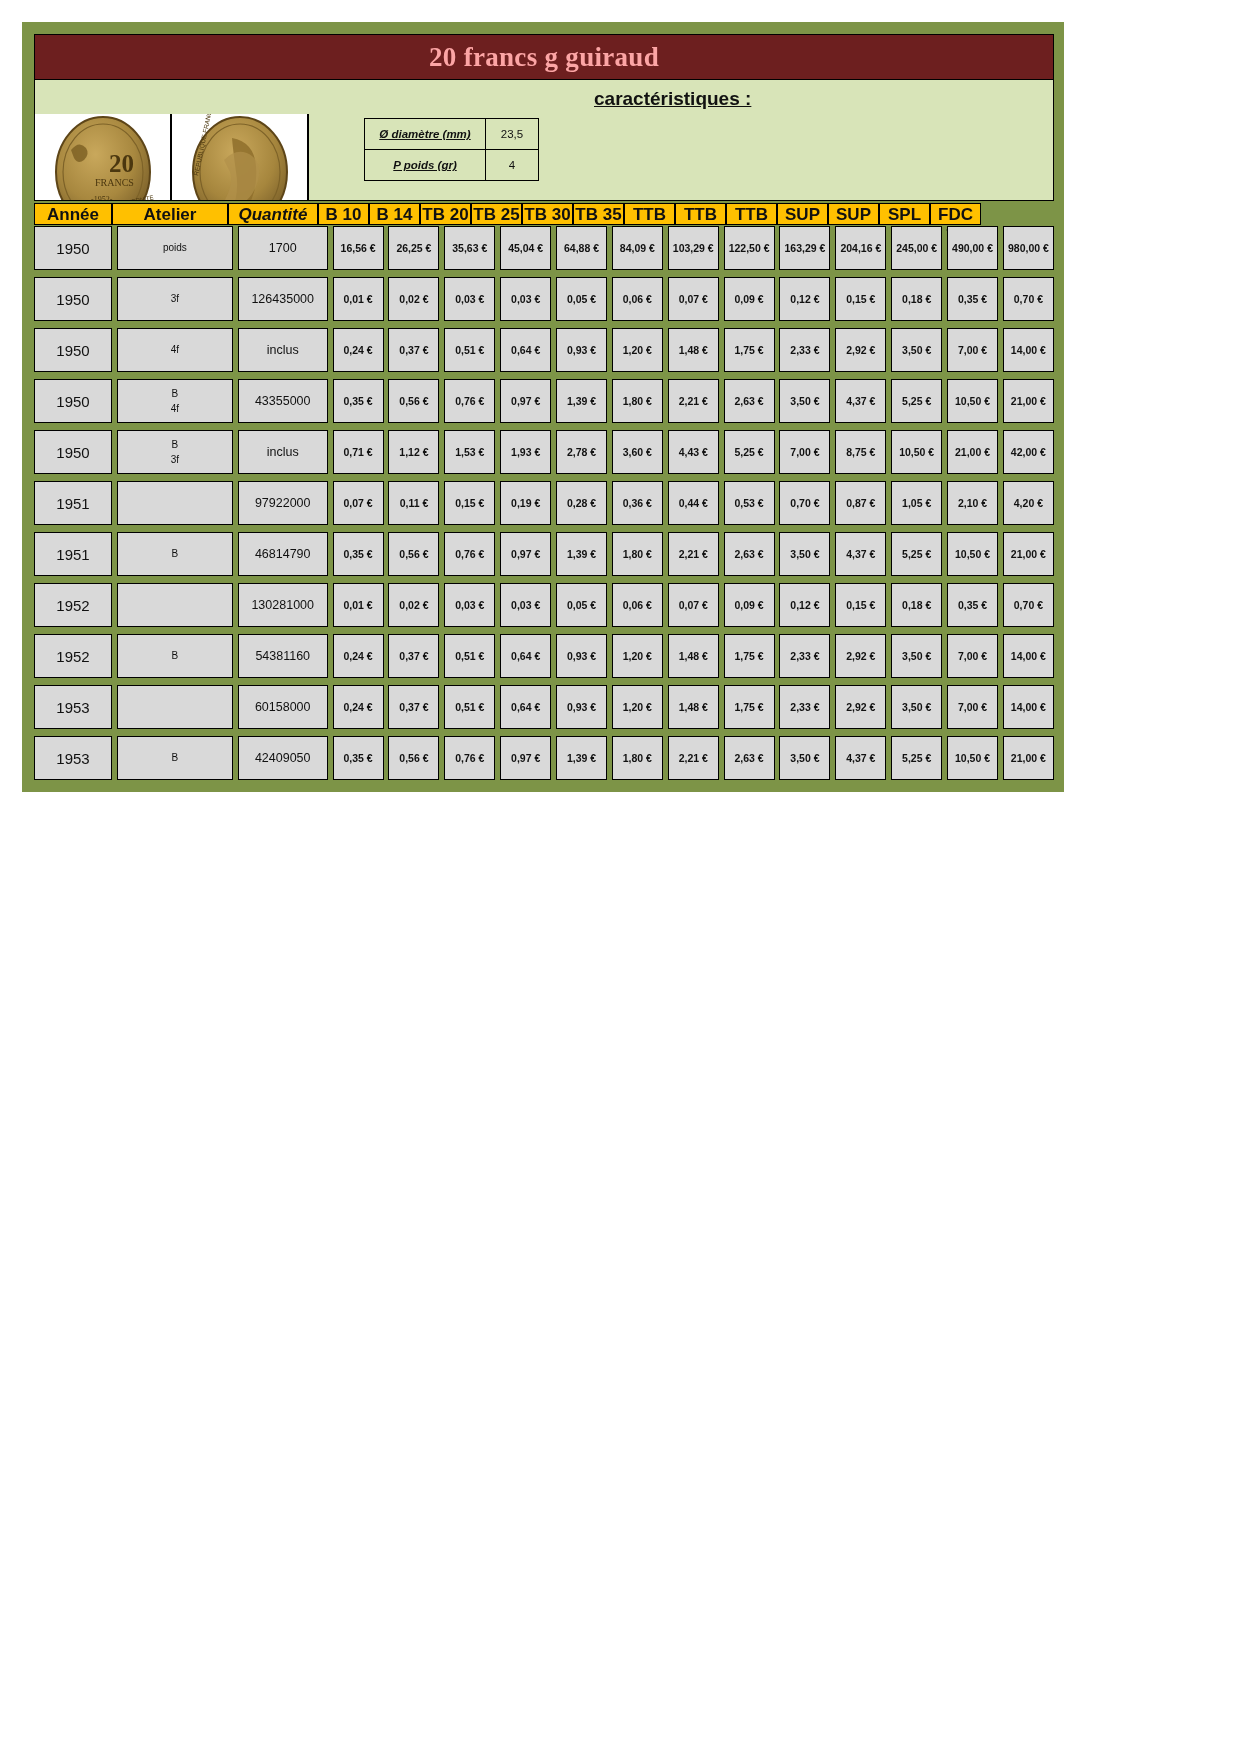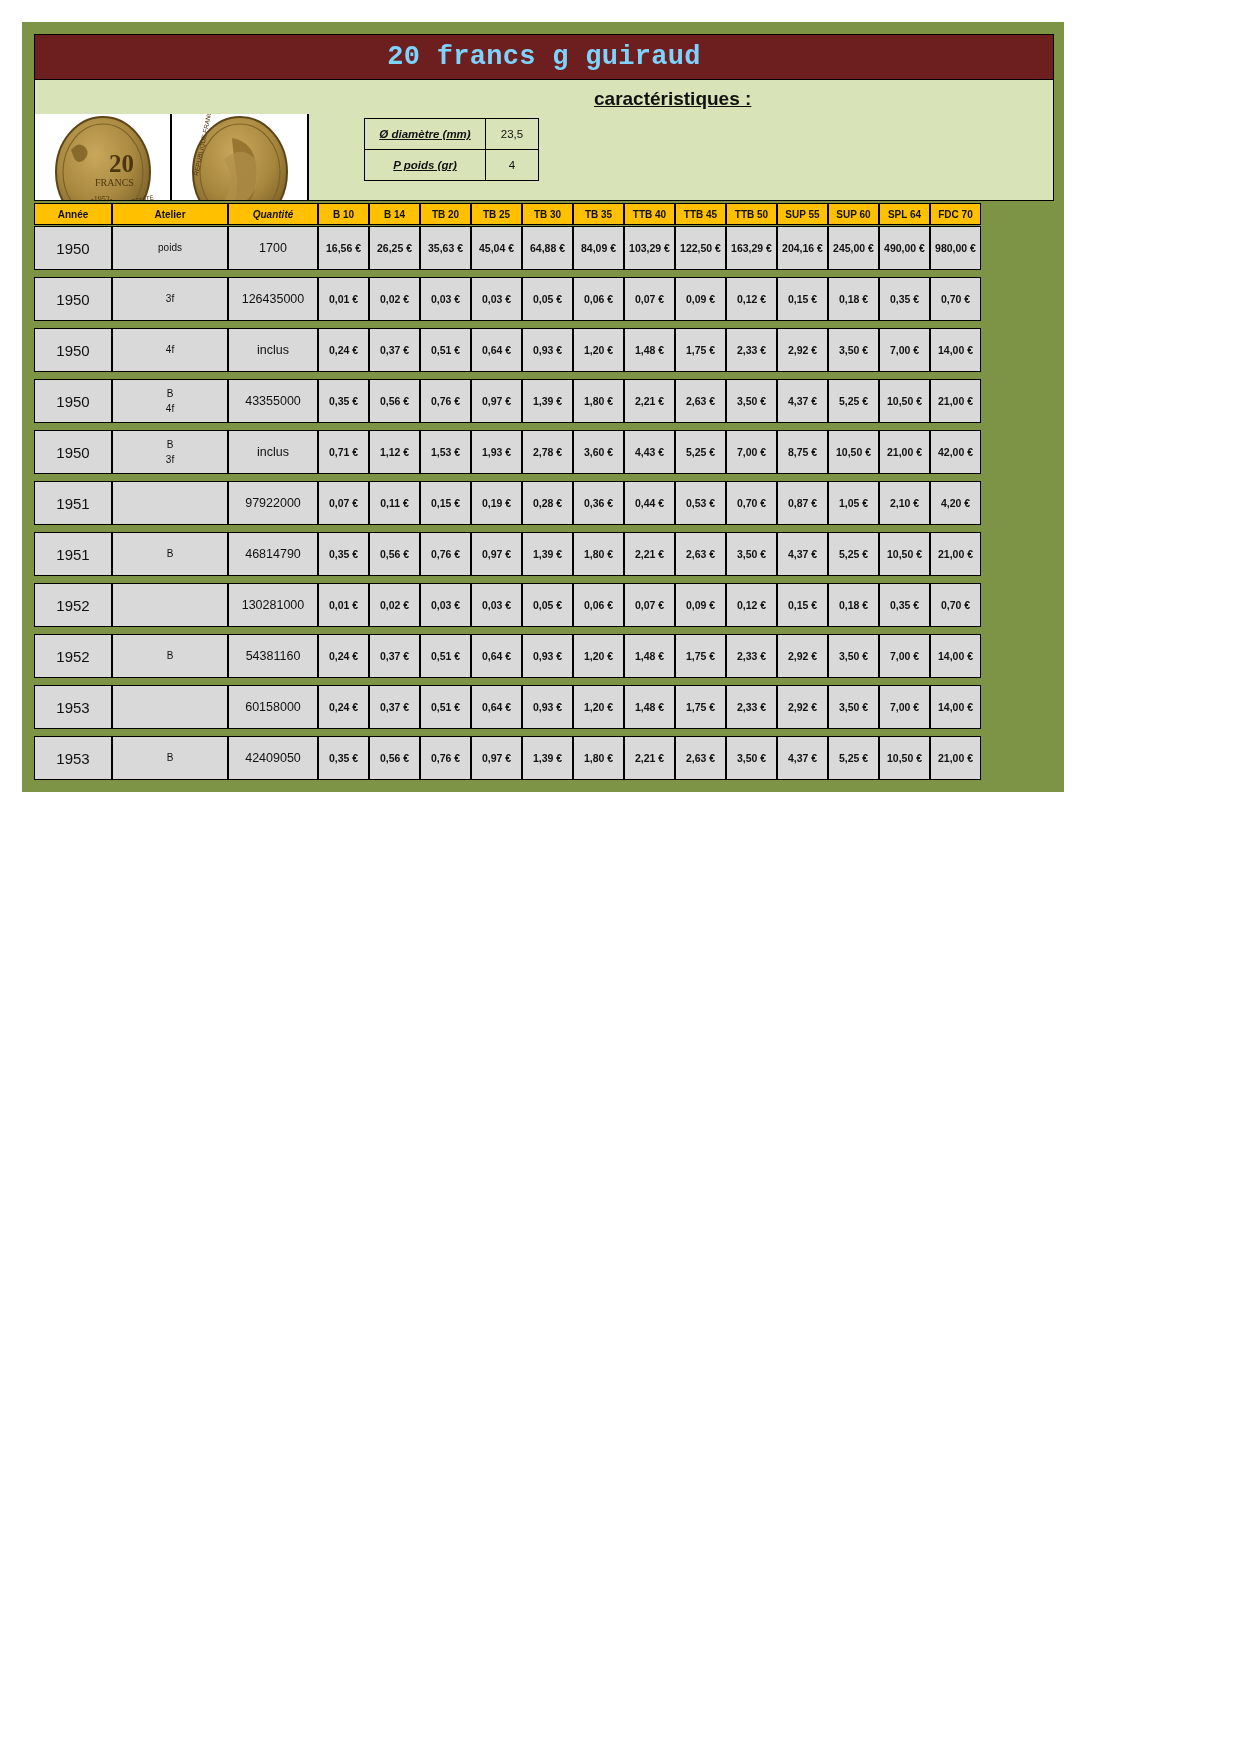--- a/index.html
+++ b/index.html
@@ -4,22 +4,22 @@
 <style>
   html,body{margin:0;padding:0;background:#ffffff;}
   body{width:1240px;height:1754px;font-family:"Liberation Sans",sans-serif;}
 
   .sheet{position:absolute;left:22px;top:22px;width:1042px;
          background:#7d9447;padding:12px 10px 12px 12px;box-sizing:border-box;}
 
   
   .title-bar{background:#6d1f1f;border:1px solid #000;height:44px;
              display:flex;align-items:center;justify-content:center;}
-  .title-bar span{color:#7dd3fc;font-size:27px;font-weight:bold;
-                  letter-spacing:.3px;font-family:Liberation Mono, monospace;}
+  .title-bar span{color:#fca5a5;font-size:27px;font-weight:bold;
+                  letter-spacing:.3px;font-family:Liberation Serif, serif;}
 
   
   .info{display:flex;border:1px solid #000;border-top:none;background:#d8e4b8;height:120px;}
   .coin{width:135px;background:#fff;border-right:2px solid #000;
         display:flex;align-items:flex-start;justify-content:center;overflow:hidden;margin-top:34px;}
   .coin:first-child{border-left:none;}
   .coin svg{display:block;}
   .specs{flex:1;position:relative;}
   .carac{position:absolute;left:285px;top:8px;font-size:19px;font-weight:bold;
          text-decoration:underline;color:#111;}
@@ -30,24 +30,24 @@
   .tbl-left td.k{width:120px;font-weight:bold;text-decoration:underline;font-style:italic;}
   .tbl-left td.v{width:52px;font-weight:normal;}
   .tbl-right{left:295px;top:38px;}
   .tbl-right td.k{width:118px;font-weight:bold;text-decoration:underline;}
   .tbl-right td.v{width:228px;}
 
   
   .grid{margin-top:2px;}
   .hdr{display:flex;}
   .hdr div{background:#ffc000;border:1px solid #000;color:#111;
-           font-size:10px;font-weight:bold;text-align:center;
+           font-size:17px;font-weight:bold;text-align:center;
            height:22px;line-height:21px;box-sizing:border-box;}
   .hdr div.it{font-style:italic;}
-  .row{display:flex;margin-top:7px;}
+  .row{display:flex;margin-top:7px;justify-content:space-between;}
   .row.first{margin-top:1px;}
   .row div{background:#d9d9d9;border:1px solid #000;box-sizing:border-box;
            height:44px;text-align:center;color:#111;font-size:10.5px;
            font-weight:bold;display:flex;align-items:center;justify-content:center;}
   .row div.year{font-size:15px;font-weight:normal;}
   .row div.atel{font-size:10px;font-weight:normal;flex-direction:column;
                 justify-content:center;line-height:1.55;}
   .row div.qty{font-size:12.5px;font-weight:normal;}
 
   .c-year{width:78px;}

